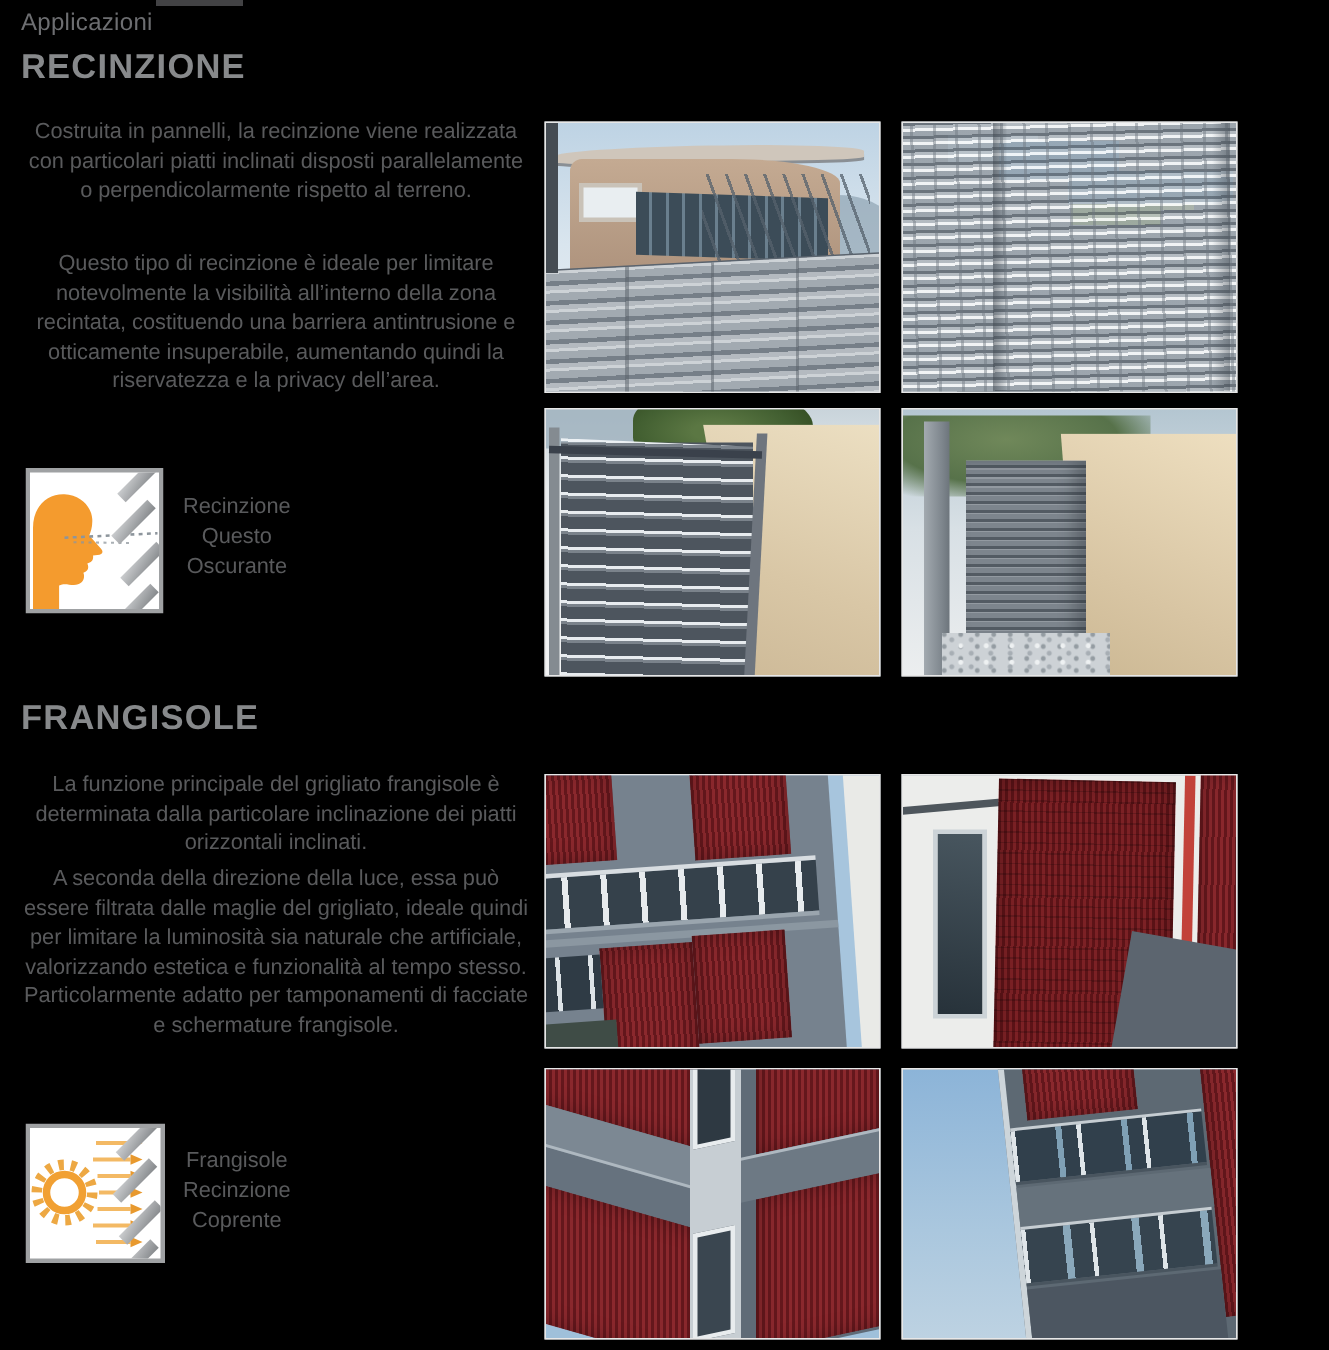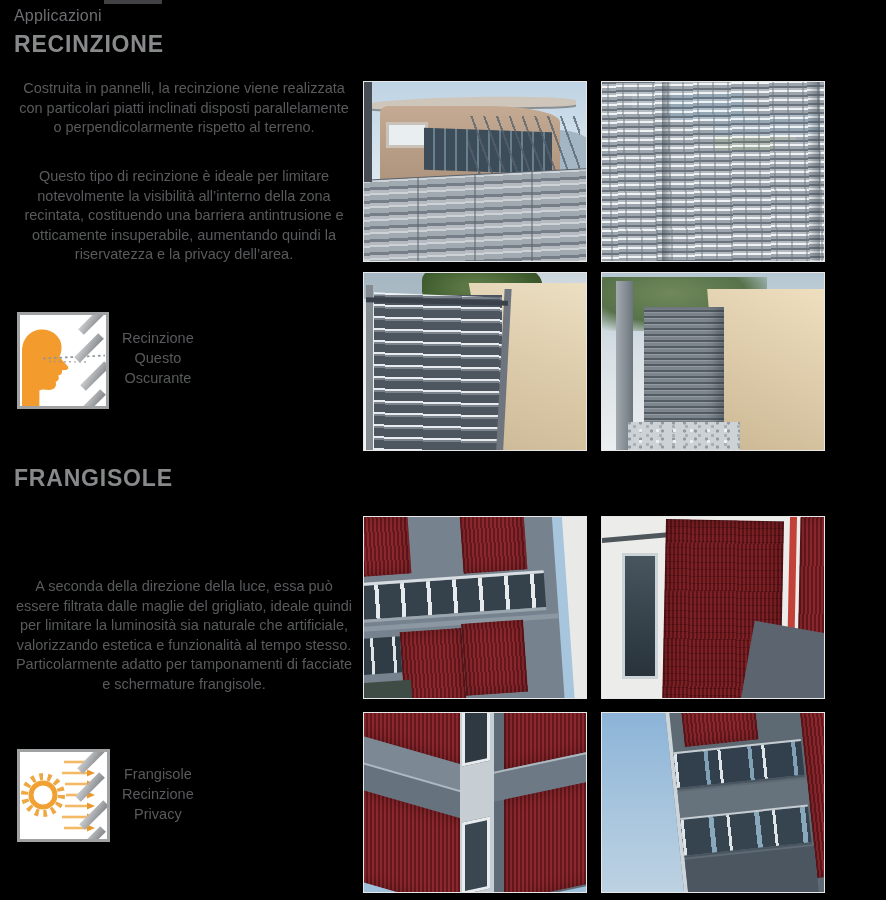--- a/index.html
+++ b/index.html
@@ -259,20 +259,21 @@
   <div class="photo r4">
     <div class="L r4-sky"></div>
     <div class="L r4-hills"></div>
     <div class="L r4-wall"></div>
     <div class="L r4-fence"></div>
     <div class="L r4-post"></div>
     <div class="L r4-gravel"></div>
   </div>
 
   <h1 class="sec-title t-fra">FRANGISOLE</h1>
+  <p class="body-par p-f1">La funzione principale del grigliato frangisole è determinata dalla particolare inclinazione dei piatti orizzontali inclinati.</p>
   <p class="body-par p-f2">A seconda della direzione della luce, essa può essere filtrata dalle maglie del grigliato, ideale quindi per limitare la luminosità sia naturale che artificiale, valorizzando estetica e funzionalità al tempo stesso. Particolarmente adatto per tamponamenti di facciate e schermature frangisole.</p>
 
   <div class="icon-box ib-fra">
     <svg viewBox="0 0 93 93" xmlns="http://www.w3.org/2000/svg">
       <defs>
         <linearGradient id="barG2" x1="0" y1="0" x2="1" y2="1">
           <stop offset="0" stop-color="#cbcdcf"></stop>
             <stop offset="1" stop-color="#85888b"></stop>
         </linearGradient>
         <clipPath id="clip2">
@@ -306,21 +307,21 @@
           <rect x="56" y="34" width="34" height="8" transform="rotate(-45 73 38)"></rect>
           <rect x="60" y="62" width="34" height="8" transform="rotate(-45 77 66)"></rect>
           <rect x="57" y="88" width="34" height="8" transform="rotate(-45 74 92)"></rect>
         </g>
       </g>
     </svg>
   </div>
   <div class="icon-labels il-fra">
     <div>Frangisole</div>
     <div>Recinzione</div>
-    <div>Privacy</div>
+    <div>Coprente</div>
   </div>
 
   <div class="photo f1">
     <div class="f1-inner">
       <div class="L f1-sky"></div>
       <div class="L f1-whitecol"></div>
       <div class="L f1-facade"></div>
       <div class="L f1-bandline"></div>
       <div class="L f1-redTL red-tex"></div>
       <div class="L f1-redTR red-tex"></div>

